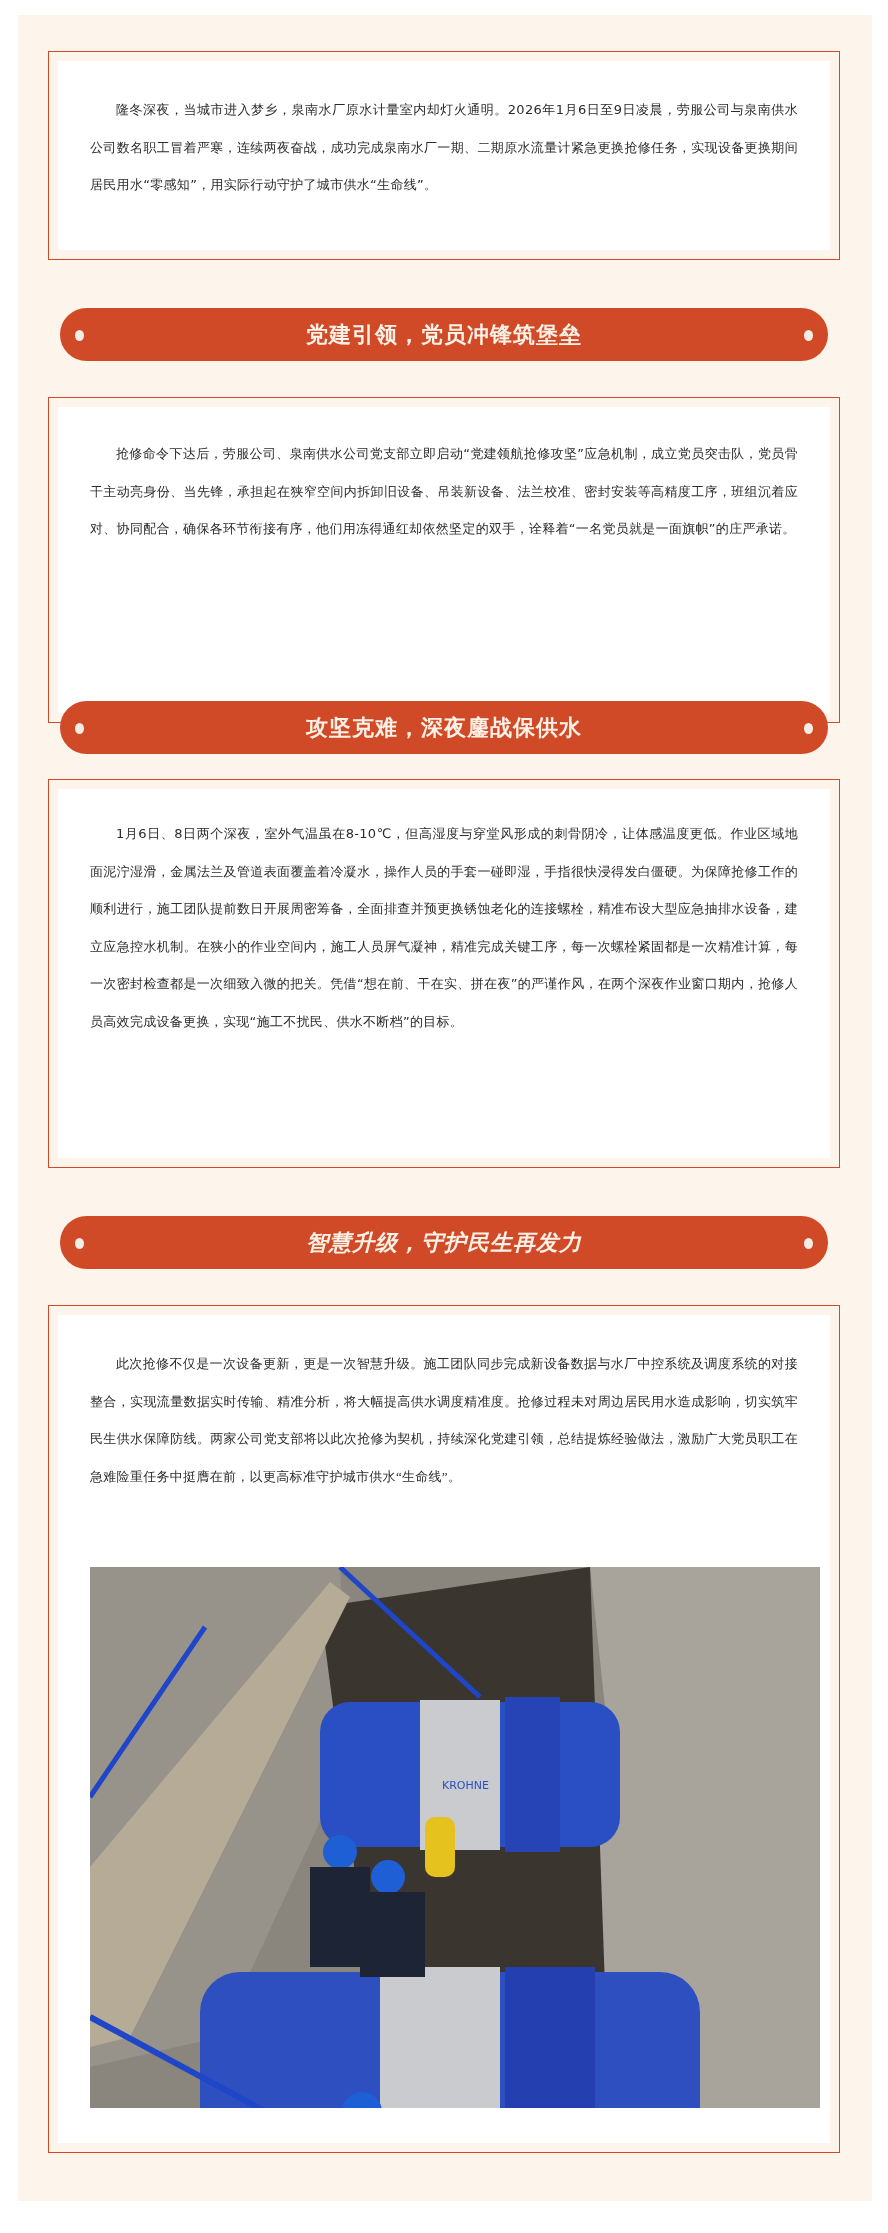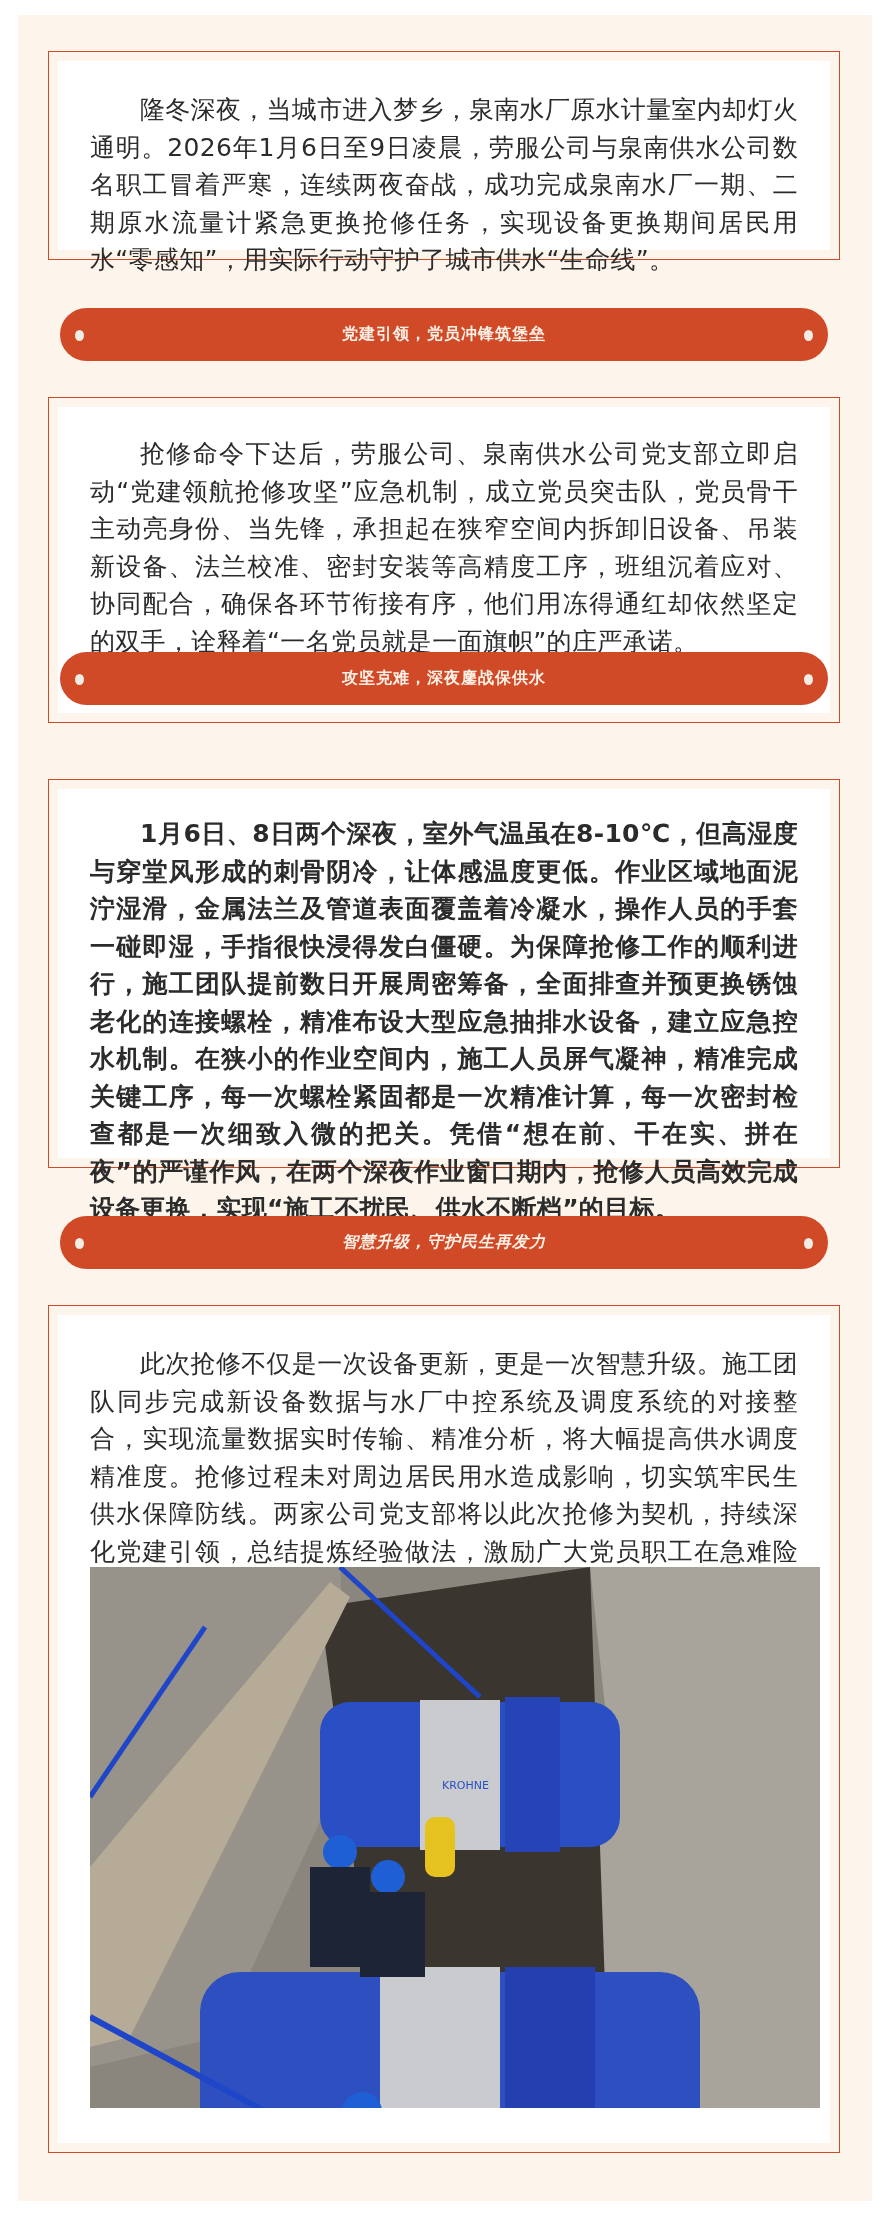--- a/index.html
+++ b/index.html
@@ -1,25 +1,25 @@
 <!DOCTYPE html>
 <html><head>
   <meta charset="utf-8">
   <style>
     html, body { margin: 0; padding: 0; background: #ffffff; }
     body { width: 888px; height: 2233px; position: relative; overflow: hidden;
            font-family: "DejaVu Sans", "Liberation Sans", sans-serif; }
     .panel { position: absolute; left: 18px; top: 15px; width: 854px; height: 2186px; background: #FDF4EB; }
     .box { position: absolute; left: 48px; width: 792px; border: 1.5px solid #D14A28; box-sizing: border-box; }
     .box-inner { position: absolute; left: 9px; right: 9px; top: 9px; bottom: 9px; background: #ffffff; }
-    .para { position: absolute; left: 32px; right: 32px; font-size: 25px; line-height: 37.5px;
+    .para { position: absolute; left: 32px; right: 32px; font-size: 13px; line-height: 37.5px;
             color: #2b2b2b; text-indent: 2em; text-align: justify; letter-spacing: 0.3px; margin: 0; }
     .heading { position: absolute; left: 60px; width: 768px; height: 53px; background: #D14A28;
                border-radius: 27px; display: flex; align-items: center; justify-content: center; }
-    .heading-text { color: #FBF1E6; font-weight: bold; font-size: 16px; letter-spacing: 1px; }
+    .heading-text { color: #FBF1E6; font-weight: bold; font-size: 22px; letter-spacing: 1px; }
     .dot { position: absolute; top: 50%; width: 9px; height: 11px; margin-top: -5px; border-radius: 50%; background: #F2EDE5; }
     .dot.left { left: 15px; }
     .dot.right { right: 15px; }
     .photo { position: absolute; left: 32px; width: 730px; height: 541px; overflow: hidden; background: #15803d; }
     .photo svg { display: block; width: 100%; height: 100%; }
   </style>
 </head>
 <body>
 
 <div class="panel"></div>
@@ -34,26 +34,26 @@
   <span class="dot left"></span>
   <span class="heading-text">党建引领，党员冲锋筑堡垒</span>
   <span class="dot right"></span>
 </div>
 <div class="box" style="top:397px; height:326px;">
   <div class="box-inner">
     <p class="para" style="top:28px;">抢修命令下达后，劳服公司、泉南供水公司党支部立即启动“党建领航抢修攻坚”应急机制，成立党员突击队，党员骨干主动亮身份、当先锋，承担起在狭窄空间内拆卸旧设备、吊装新设备、法兰校准、密封安装等高精度工序，班组沉着应对、协同配合，确保各环节衔接有序，他们用冻得通红却依然坚定的双手，诠释着“一名党员就是一面旗帜”的庄严承诺。</p>
   </div>
 </div>
 
-<div class="heading" style="top:652px;">
+<div class="heading" style="top:701px;">
   <span class="dot left"></span>
   <span class="heading-text">攻坚克难，深夜鏖战保供水</span>
   <span class="dot right"></span>
 </div>
-<div class="box" style="top:779px; height:389px;font-weight:bold;">
+<div class="box" style="top:779px; height:389px;">
   <div class="box-inner">
     <p class="para" style="top:26px;">1月6日、8日两个深夜，室外气温虽在8-10℃，但高湿度与穿堂风形成的刺骨阴冷，让体感温度更低。作业区域地面泥泞湿滑，金属法兰及管道表面覆盖着冷凝水，操作人员的手套一碰即湿，手指很快浸得发白僵硬。为保障抢修工作的顺利进行，施工团队提前数日开展周密筹备，全面排查并预更换锈蚀老化的连接螺栓，精准布设大型应急抽排水设备，建立应急控水机制。在狭小的作业空间内，施工人员屏气凝神，精准完成关键工序，每一次螺栓紧固都是一次精准计算，每一次密封检查都是一次细致入微的把关。凭借“想在前、干在实、拼在夜”的严谨作风，在两个深夜作业窗口期内，抢修人员高效完成设备更换，实现“施工不扰民、供水不断档”的目标。</p>
   </div>
 </div>
 
 <div class="heading" style="top:1216px;font-style:italic;">
   <span class="dot left"></span>
   <span class="heading-text">智慧升级，守护民生再发力</span>
   <span class="dot right"></span>
 </div>

